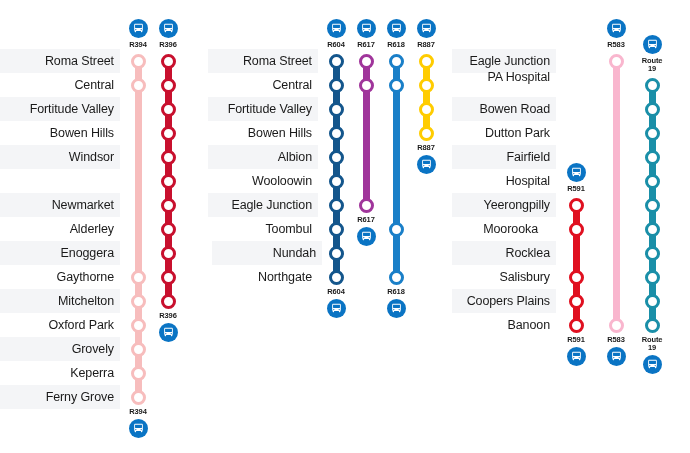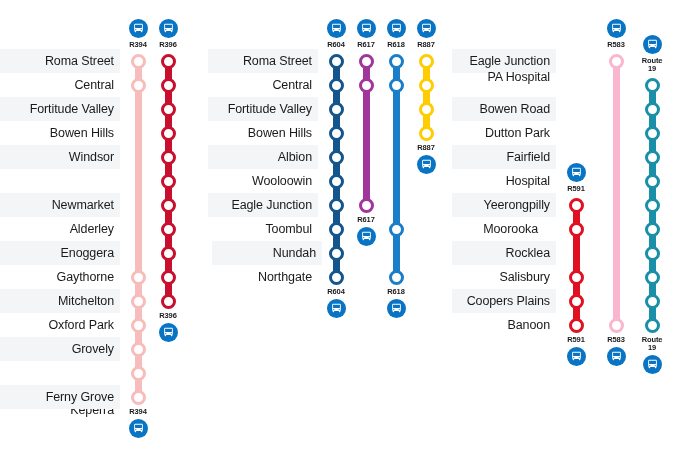--- a/index.html
+++ b/index.html
@@ -107,21 +107,21 @@
         </div>
         <div class="row alt" style="top: 289px; left: 0px; width: 120px;">
           <span class="row-label">Mitchelton</span>
         </div>
         <div class="row" style="top: 313px; left: 0px; width: 120px;">
           <span class="row-label">Oxford Park</span>
         </div>
         <div class="row alt" style="top: 337px; left: 0px; width: 120px;">
           <span class="row-label">Grovely</span>
         </div>
-        <div class="row" style="top: 361px; left: 0px; width: 120px; margin-top: 37px;">
+        <div class="row" style="top: 361px; left: 0px; width: 120px;">
           <span class="row-label">Keperra</span>
         </div>
         <div class="row alt" style="top: 385px; left: 0px; width: 120px;">
           <span class="row-label">Ferny Grove</span>
         </div>
       </div>
       <div class="route">
         <div class="trunk" style="left: 134.5px; top: 61px; height: 336px; background: rgb(247, 189, 189);"></div>
         <div class="stop" style="left: 130.5px; top: 53.5px; border-color: rgb(247, 189, 189);"></div>
         <div class="stop" style="left: 130.5px; top: 77.5px; border-color: rgb(247, 189, 189);"></div>

